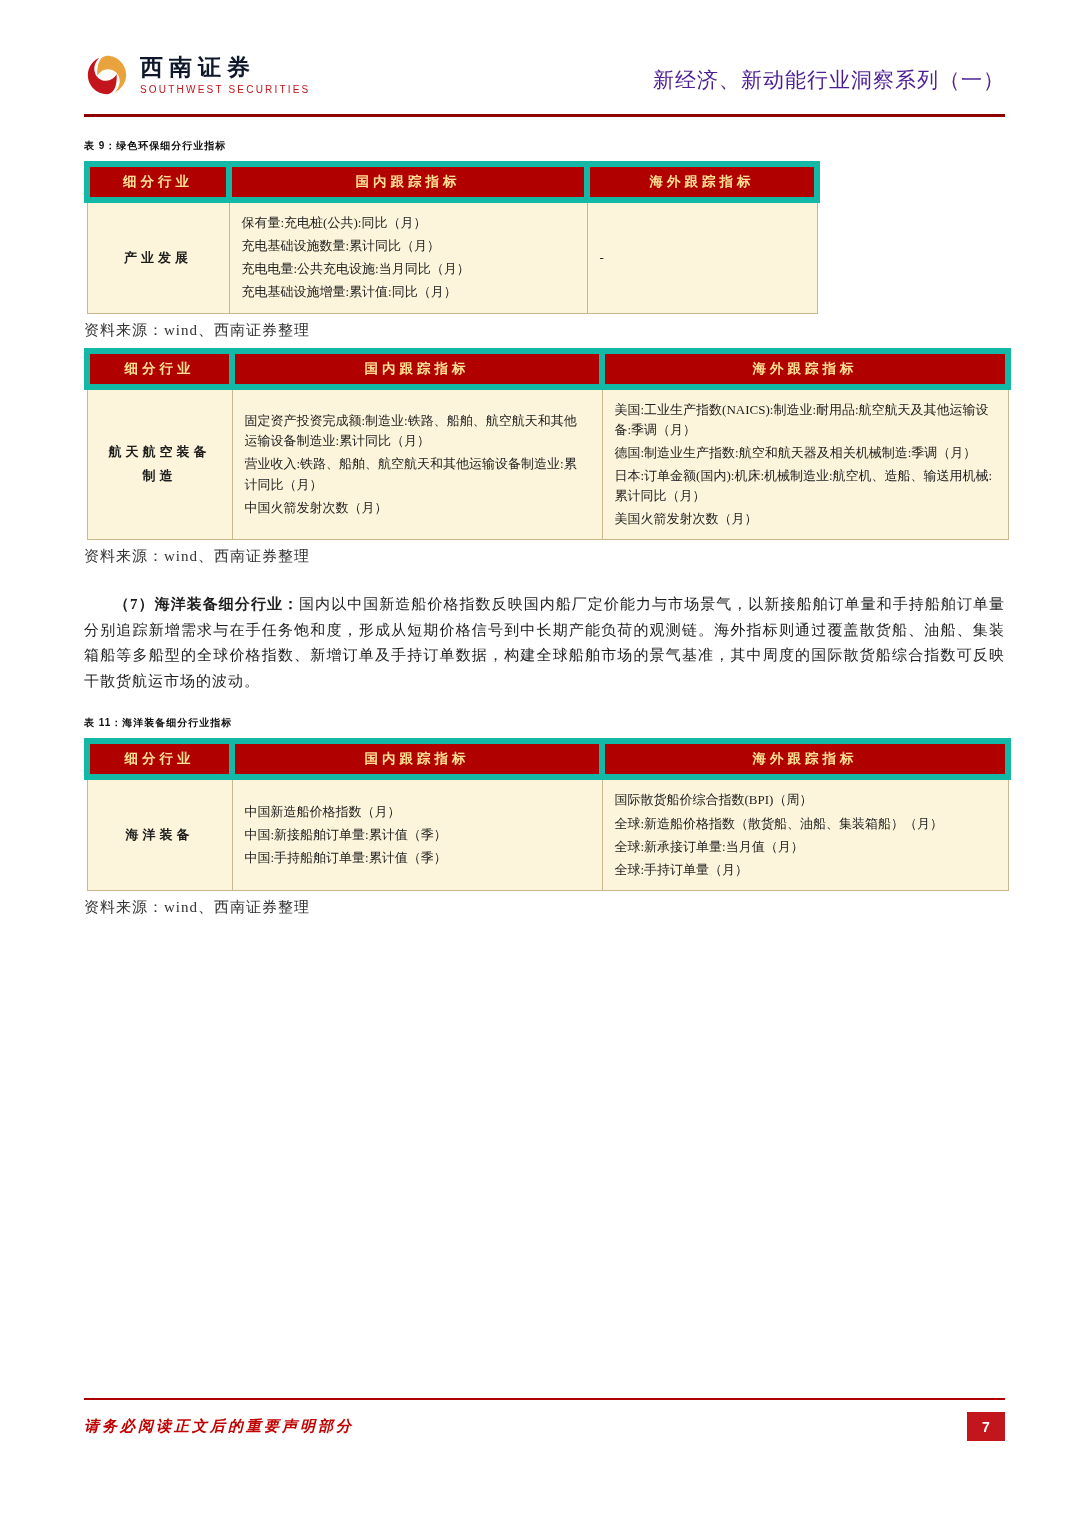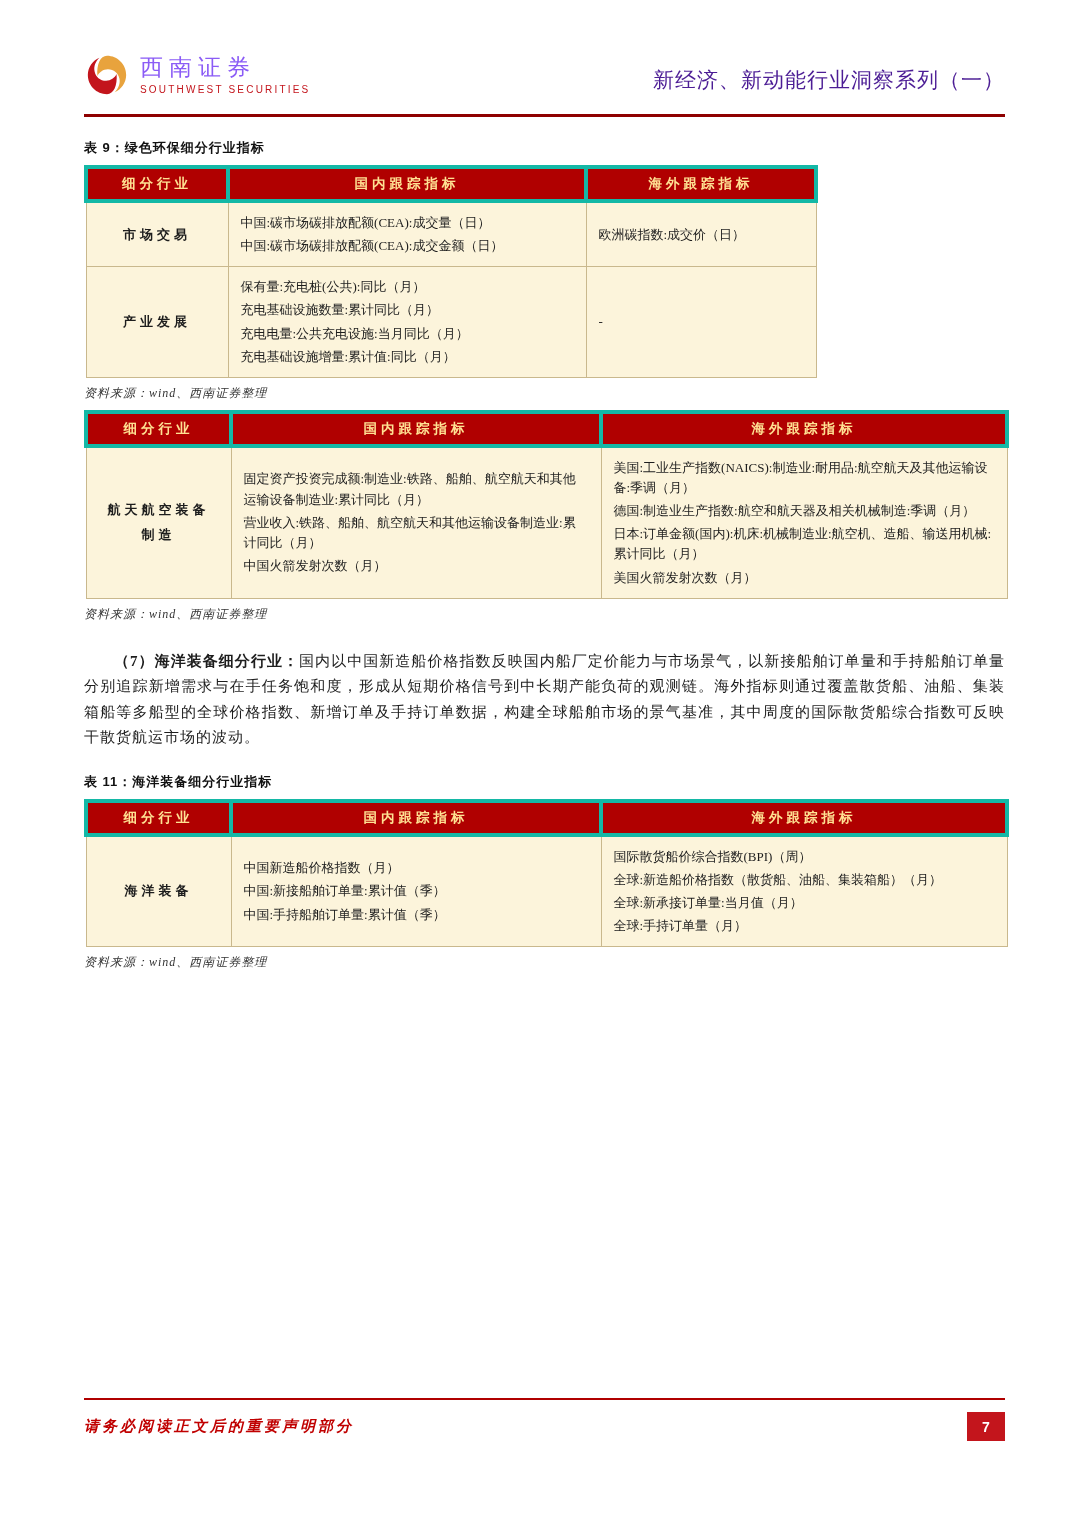--- a/index.html
+++ b/index.html
@@ -11,21 +11,21 @@
 
   
   .header {
     display:flex; justify-content:space-between; align-items:flex-end;
     padding:52px 75px 0 84px;
   }
   .brand { display:flex; align-items:center; gap:10px; }
   .brand-icon { width:46px; height:46px; display:block; }
   .brand-text { display:flex; flex-direction:column; line-height:1.1; }
   .brand-cn {
-    color:#8b5cf6; font-weight:normal; font-size:23px; letter-spacing:6px;
+    color:#0f172a; font-weight:bold; font-size:23px; letter-spacing:6px;
     font-family:"Liberation Serif", serif;
   }
   .brand-en {
     color:#C3151C; font-size:10px; letter-spacing:2.2px; margin-top:3px;
     font-family:"Liberation Sans", sans-serif;
   }
   .series {
     font-weight:normal; font-size:21px; color:#4c1d95; letter-spacing:1px;
     padding-bottom:4px;
   }
@@ -34,44 +34,44 @@
   
   .content { padding:0 75px 0 84px; }
   .para {
     margin-top:26px; font-size:15px; line-height:1.7; text-align:justify;
     text-indent:2em; letter-spacing:1px; color:#1d1d1d;
   }
   .para b { font-weight:bold; }
 
   .caption {
     margin-top:22px; font-family:"Liberation Sans", sans-serif;
-    font-weight:bold; font-size:13px; color:#111; letter-spacing:1px;
+    font-weight:bold; font-size:10px; color:#111; letter-spacing:1px;
   }
 
   table.ind-table { border-collapse:collapse; table-layout:fixed; margin-top:8px; }
   .t9 { width:730px; }
   .t9 .c1{width:142px;} .t9 .c2{width:358px;} .t9 .c3{width:230px;}
   .t10, .t11 { width:921px; }
   .t10 .c1, .t11 .c1{width:145px;} .t10 .c2, .t11 .c2{width:370px;} .t10 .c3, .t11 .c3{width:406px;}
 
   .ind-table th {
     background:#B00000; color:#FFE193; font-family:"Liberation Sans", sans-serif;
     font-weight:bold; font-size:13.5px; letter-spacing:4px;
-    padding:6px 4px; text-align:center; border:4px solid #14b8a6;
+    padding:6px 4px; text-align:center; border:6px solid #14b8a6;
   }
   .ind-table td {
     background:#FCF4DB; border:1px solid #C9B88D; vertical-align:middle;
     font-size:13px; color:#1d1d1d; padding:7px 12px;
   }
   td.col-ind { text-align:center; font-weight:bold; letter-spacing:4px; padding:7px 6px; }
   td.col-ind .wrap6 { display:inline-block; width:106px; line-height:1.9; }
   .cell-line { line-height:1.55; margin:3px 0; text-align:left; }
 
   .source {
-    margin-top:7px; font-style:italic; font-size:12px; color:#333;
+    margin-top:7px; font-size:15px; color:#333;
     letter-spacing:1px;
   }
 
   
   .footer { position:absolute; left:84px; right:75px; bottom:86px; }
   .footer-rule { height:2px; background:#B00000; margin-bottom:12px; }
   .footer-row { display:flex; justify-content:space-between; align-items:center; }
   .disclaimer {
     color:#C00000; font-weight:bold; font-style:italic; font-size:15px;
     letter-spacing:3px;
@@ -114,30 +114,20 @@
         </colgroup>
       <thead>
         <tr>
           <th>细分行业</th>
           <th>国内跟踪指标</th>
           <th>海外跟踪指标</th>
         </tr>
       </thead>
       <tbody>
         <tr>
-          <td class="col-ind">市场交易</td>
-          <td class="col-dom">
-            <div class="cell-line">中国:碳市场碳排放配额(CEA):成交量（日）</div>
-            <div class="cell-line">中国:碳市场碳排放配额(CEA):成交金额（日）</div>
-          </td>
-          <td class="col-ovs">
-            <div class="cell-line">欧洲碳指数:成交价（日）</div>
-          </td>
-        </tr>
-        <tr>
           <td class="col-ind">产业发展</td>
           <td class="col-dom">
             <div class="cell-line">保有量:充电桩(公共):同比（月）</div>
             <div class="cell-line">充电基础设施数量:累计同比（月）</div>
             <div class="cell-line">充电电量:公共充电设施:当月同比（月）</div>
             <div class="cell-line">充电基础设施增量:累计值:同比（月）</div>
           </td>
           <td class="col-ovs">
             <div class="cell-line">-</div>
           </td>

